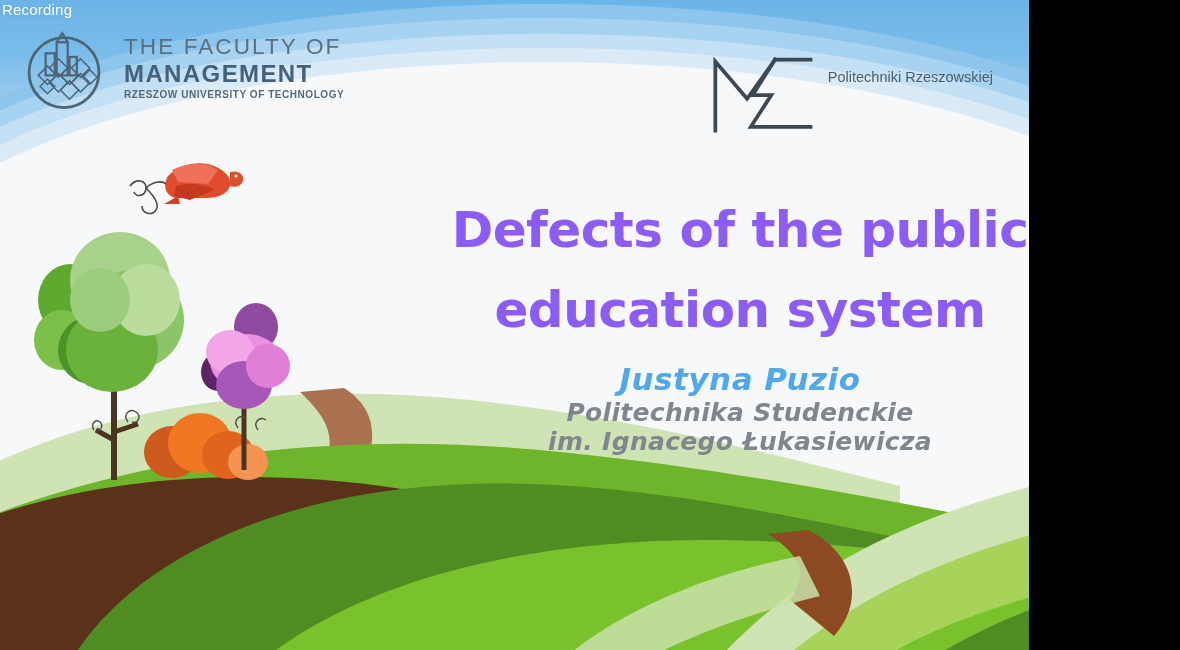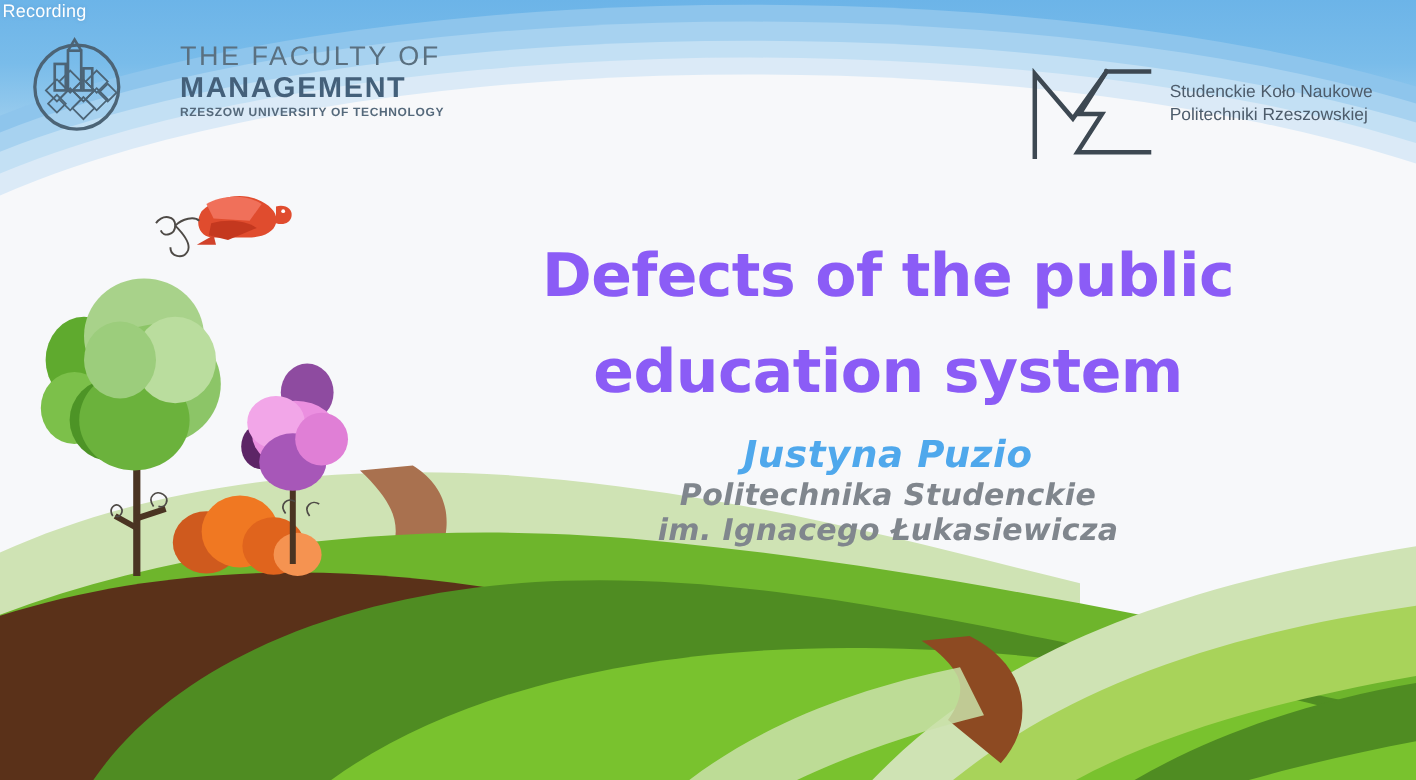--- a/index.html
+++ b/index.html
@@ -5,21 +5,21 @@
   html, body {
     margin: 0;
     padding: 0;
     background: #000;
   }
   body {
     font-family: "Liberation Sans", sans-serif;
   }
   #slide {
     position: relative;
-    width: 1180px;
+    width: 1029px;
     height: 650px;
     overflow: hidden;
     background: #f7f8fa;
   }
 
   
   .sky-layer {
     position: absolute;
     left: -10%;
     width: 125%;
@@ -57,21 +57,20 @@
   }
 
   
   #faculty-logo {
     position: absolute;
     left: 18px;
     top: 22px;
     display: flex;
     align-items: center;
     z-index: 30;
-    gap: 26px;
   }
   #faculty-mark { width: 92px; height: 92px; flex: none; }
   #faculty-text { margin-left: 14px; color: #4c6476; }
   #faculty-line1 {
     font-size: 22.5px;
     letter-spacing: 2.1px;
     line-height: 26px;
     font-weight: 400;
     color: #5a7080;
   }
@@ -276,21 +275,20 @@
 
   <div id="club-logo">
     <svg id="club-mark" viewBox="0 0 120 90">
       <g fill="none" stroke="#3d4852" stroke-width="4" stroke-linecap="square">
         <path d="M 10 82 L 10 8 L 44 48 L 74 6"></path>
         <path d="M 74 6 L 112 6"></path>
         <path d="M 74 6 L 50 44 L 70 44 L 48 78 L 112 78"></path>
       </g>
     </svg>
     <div id="club-text">
-      <div>Studenckie Koło Naukowe</div>
       <div>Politechniki Rzeszowskiej</div>
     </div>
   </div>
 
   <div id="title-block">
     <div class="title-line">Defects of the public</div>
     <div class="title-line">education system</div>
     <div id="presenter-name">Justyna Puzio</div>
     <div class="affiliation-line">Politechnika Studenckie</div>
     <div class="affiliation-line">im. Ignacego Łukasiewicza</div>

